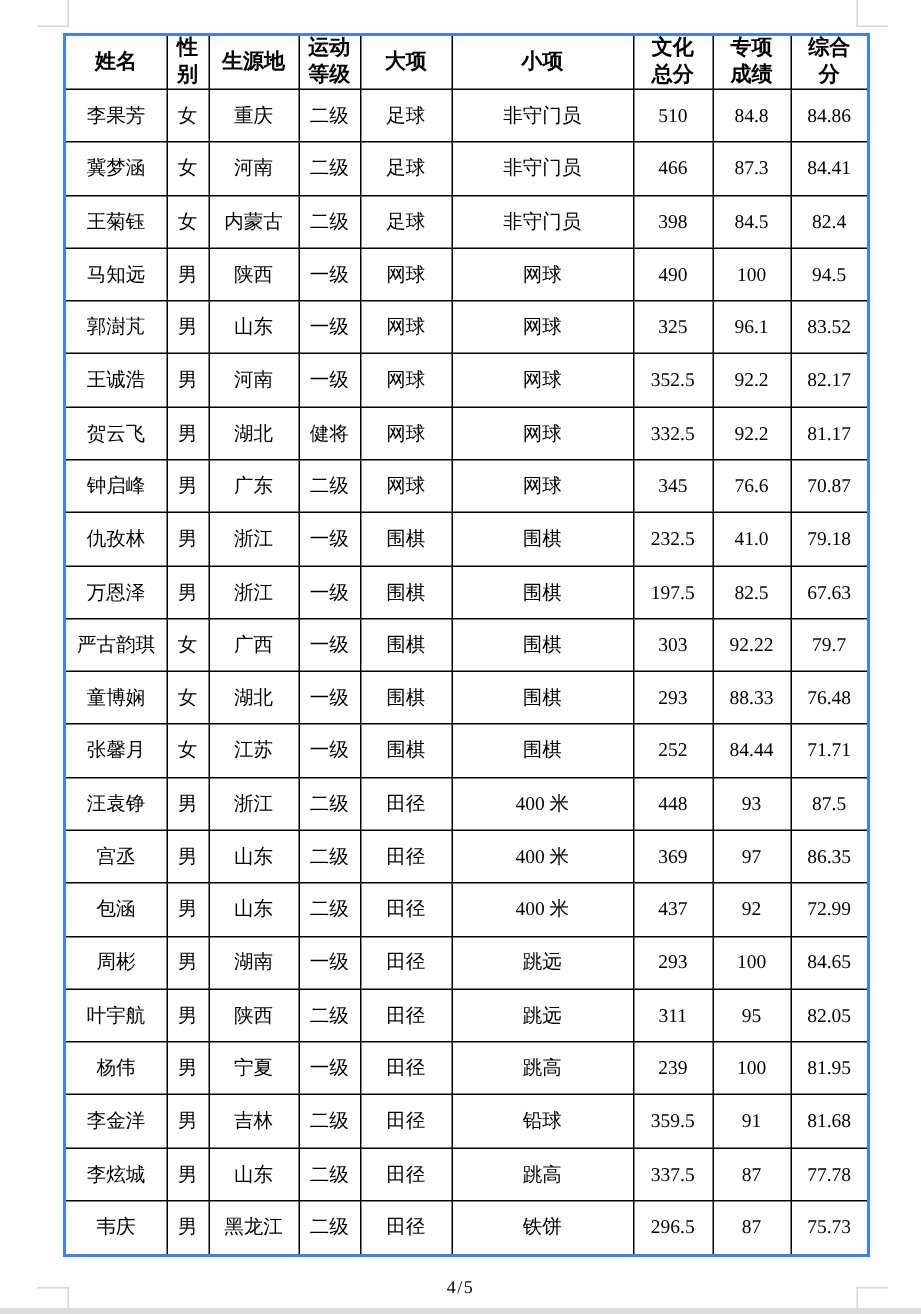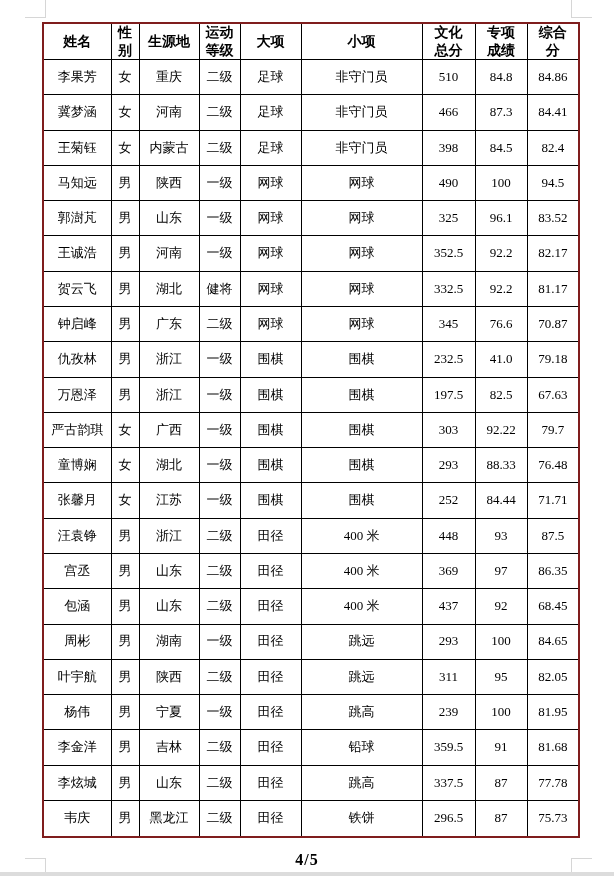--- a/index.html
+++ b/index.html
@@ -8,28 +8,28 @@
   .page { position:relative; width:614px; height:876px; background:#ffffff; }
 
   
   .crop { position:absolute; width:21px; height:18px; }
   .crop.tl { left:25px; top:0;    border-right:1px solid #d6d6d6; border-bottom:1px solid #d6d6d6; }
   .crop.tr { left:571px; top:0;   border-left:1px solid #d6d6d6;  border-bottom:1px solid #d6d6d6; }
   .crop.bl { left:25px; top:858px; border-right:1px solid #d6d6d6; border-top:1px solid #d6d6d6; }
   .crop.br { left:571px; top:858px; border-left:1px solid #d6d6d6;  border-top:1px solid #d6d6d6; }
 
   table.scores { position:absolute; left:42px; top:22px; width:536px; height:816px;
-    border-collapse:collapse; table-layout:fixed; border:2px solid #7f1d1d; }
+    border-collapse:collapse; table-layout:fixed; border:2px solid #3b82f6; }
   .scores th, .scores td { border:1px solid #000000; text-align:center; vertical-align:middle;
     overflow:hidden; padding:0 1px; }
   .scores th { font-weight:bold; font-size:14px; line-height:1.25; white-space:pre-line; height:36px; }
   .scores td { font-size:13px; line-height:1.1; }
 
   .footer { position:absolute; left:0; right:0; top:851px; text-align:center;
-    font-size:16px; font-weight:bold; letter-spacing:1px; }
+    font-size:12px; font-weight:normal; letter-spacing:1px; }
 
   .page-edge { position:absolute; left:0; right:0; bottom:0; height:4px; background:#dcdcdc; }
 </style>
 </head>
 <body>
 
 <div class="page">
 
   <div class="crop tl"></div>
   <div class="crop tr"></div>
@@ -234,21 +234,21 @@
         </tr>
         <tr>
           <td>包涵</td>
           <td>男</td>
           <td>山东</td>
           <td>二级</td>
           <td>田径</td>
           <td>400 米</td>
           <td>437</td>
           <td>92</td>
-          <td>68.45</td>
+          <td>72.99</td>
         </tr>
         <tr>
           <td>周彬</td>
           <td>男</td>
           <td>湖南</td>
           <td>一级</td>
           <td>田径</td>
           <td>跳远</td>
           <td>293</td>
           <td>100</td>

